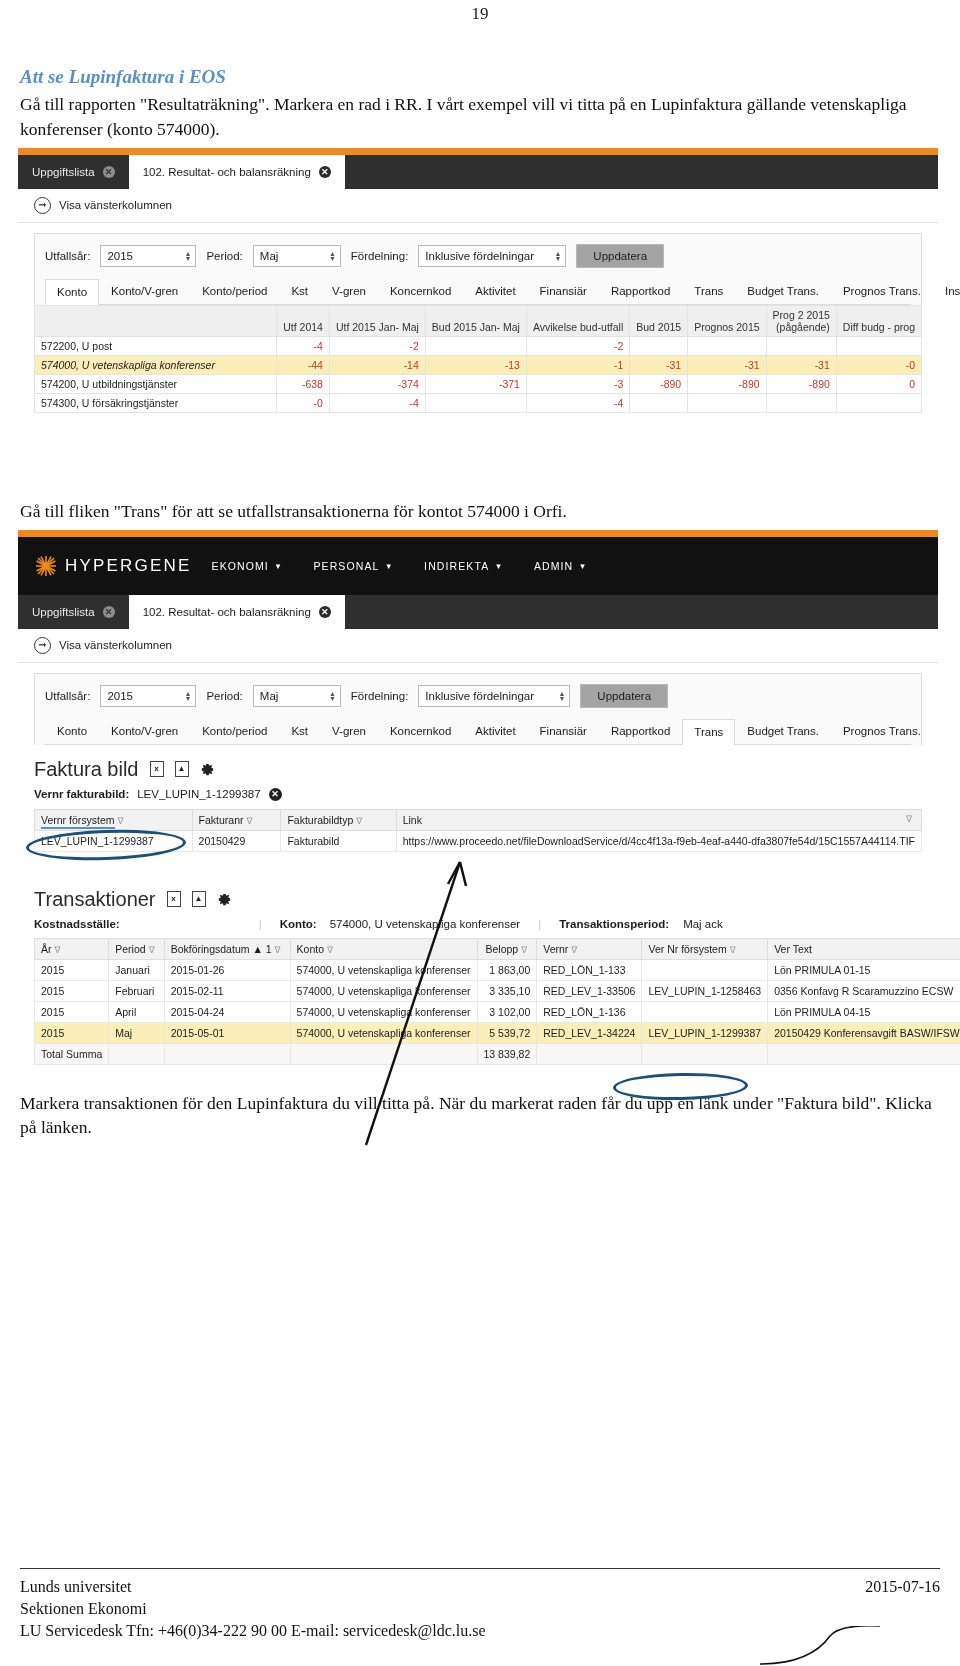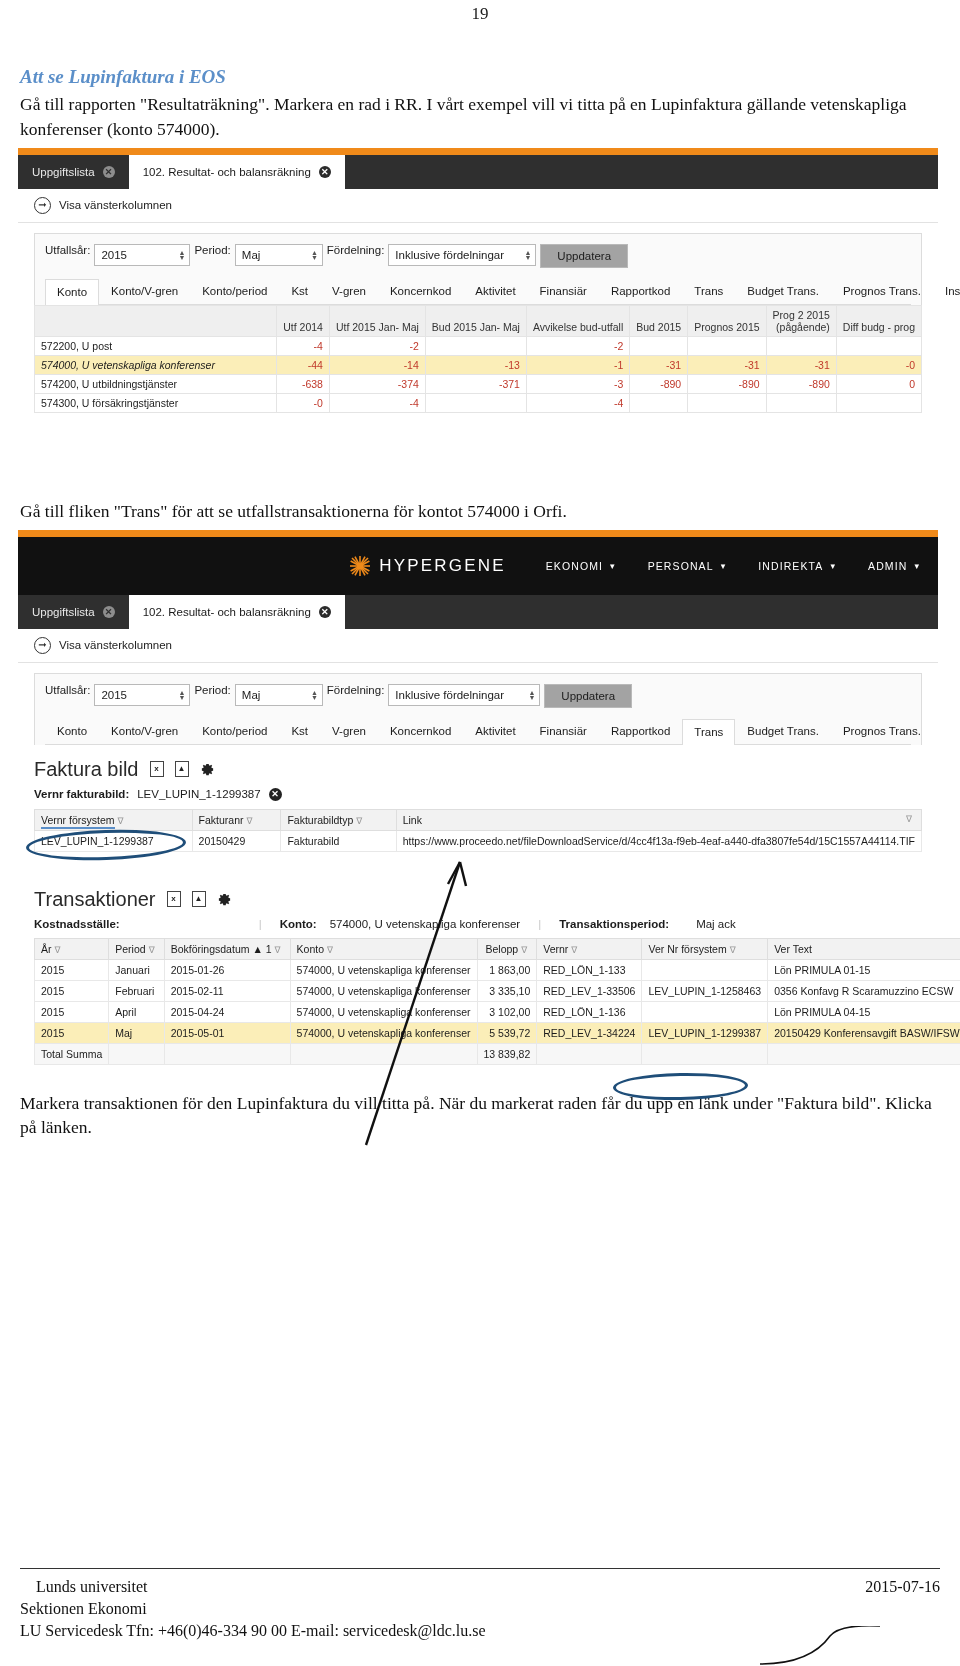--- a/index.html
+++ b/index.html
@@ -45,21 +45,21 @@
   .closebtn {
     width:12px; height:12px; border-radius:50%;
     background:#8d8d8d; color:#2f2f2f; font-size:9px; line-height:12px;
     text-align:center; font-weight:bold;
   }
   .tabstrip .tab.active .closebtn { background:#2b2b2b; color:#fff; }
 
   
   .hg-nav {
     background:#111; height:58px; display:flex; align-items:center;
-    padding:0 18px; gap:40px;justify-content:flex-end;
+    padding:0 18px; gap:20px;
   }
   .hg-logo { display:flex; align-items:center; gap:9px; }
   .hg-logo .star { width:20px; height:20px; position:relative; }
   .hg-logo .star svg { display:block; }
   .hg-logo .word {
     color:#fff; font-size:17px; letter-spacing:2.2px; font-weight:300;
   }
   .hg-nav .navitem {
     color:#fff; font-size:10.5px; letter-spacing:1.1px;
     display:flex; align-items:center; gap:7px;
@@ -76,21 +76,21 @@
     display:inline-flex; align-items:center; justify-content:center;
     font-size:10px; color:#333; line-height:1;
   }
   .leftcol-row .lbl { font-size:11.5px; color:#1c1c1c; }
 
   
   .filterpanel {
     background:#fafafa; border:1px solid #dcdcdc; border-bottom:none;
     margin:10px 16px 0 16px; padding:10px 10px 0 10px;
   }
-  .filterrow { display:flex; align-items:flex-start; gap:4px; flex-wrap:nowrap; }
+  .filterrow { display:flex; align-items:center; gap:10px; flex-wrap:nowrap; }
   .filterrow .flabel { font-size:11.5px; color:#1c1c1c; white-space:nowrap; }
   .selbox {
     border:1px solid #b9b9b9; background:#fff; height:22px;
     display:flex; align-items:center; justify-content:space-between;
     padding:0 4px 0 6px; font-size:11.5px; color:#1c1c1c; gap:6px;
   }
   .spin { display:flex; flex-direction:column; line-height:5px; font-size:7px; color:#555; }
   .btn {
     border:1px solid #b9b9b9; background:#a3a3a3; height:24px;
     display:inline-flex; align-items:center; padding:0 16px;
@@ -170,21 +170,21 @@
     pointer-events:none;
   }
   .arrow-svg { position:absolute; pointer-events:none; }
 
   
   .footer {
     position:absolute; left:20px; right:20px; bottom:24px;
     border-top:1.4px solid #333; padding-top:7px;
     font-family:"Liberation Serif", serif; font-size:16px; color:#111;
   }
-  .footer .row1 { display:flex; justify-content:space-between;margin-left:16px; }
+  .footer .row1 { display:flex; justify-content:space-between; }
   .footer .line { line-height:1.38; }
   .corner {
     position:absolute; right:60px; bottom:-24px; width:120px; height:40px;
   }
 </style>
 </head>
 <body>
 
 <div class="page">
 
@@ -472,21 +472,21 @@
 
     <div class="filterline" id="tr-meta">
         <span class="bold">Kostnadsställe:</span>
         <span style="margin-left: 5px;"></span>
         <span style="display: inline-block; width: 100px;"></span>
         <span class="sep" style="margin: 0px 10px;">|</span>
         <span class="bold">Konto:</span>
         <span style="margin-left: 5px;">574000, U vetenskapliga konferenser</span>
         <span class="sep" style="margin: 0px 10px;">|</span>
         <span class="bold">Transaktionsperiod:</span>
-        <span style="margin-left: 19px;">Maj ack</span>
+        <span style="margin-left: 6px;">Maj ack</span>
       </div>
 
     <div class="tblwrap">
       <table class="lgrid">
         <thead>
           <tr id="tr-head">
               <th style="width: 52px;"><span>År</span><span class="funnel">∇</span></th>
               <th style="width: 70px; margin-top: 24px;"><span>Period</span><span class="funnel">∇</span></th>
               <th style="width: 160px;"><span>Bokföringsdatum ▲ 1</span><span class="funnel">∇</span></th>
               <th style="width: 235px;"><span>Konto</span><span class="funnel">∇</span></th>
@@ -561,19 +561,19 @@
   </div>
 
   <p class="doc-p" style="margin-top:16px;">Markera transaktionen för den Lupinfaktura du vill titta på. När du markerat raden får du upp en länk under "Faktura bild". Klicka på länken.</p>
 
   <div class="footer">
     <div class="row1">
       <span class="line">Lunds universitet</span>
       <span class="line">2015-07-16</span>
     </div>
     <div class="line">Sektionen Ekonomi</div>
-    <div class="line">LU Servicedesk Tfn: +46(0)46-334 90 00 E-mail: servicedesk@ldc.lu.se</div>
+    <div class="line">LU Servicedesk Tfn: +46(0)34-222 90 00 E-mail: servicedesk@ldc.lu.se</div>
     <svg class="corner" viewBox="0 0 120 40">
       <path d="M0 38 Q 50 38 70 10 Q 80 -2 120 0" fill="none" stroke="#111" stroke-width="1.6"></path>
     </svg>
   </div>
 
 </div>
 
 </body></html>

